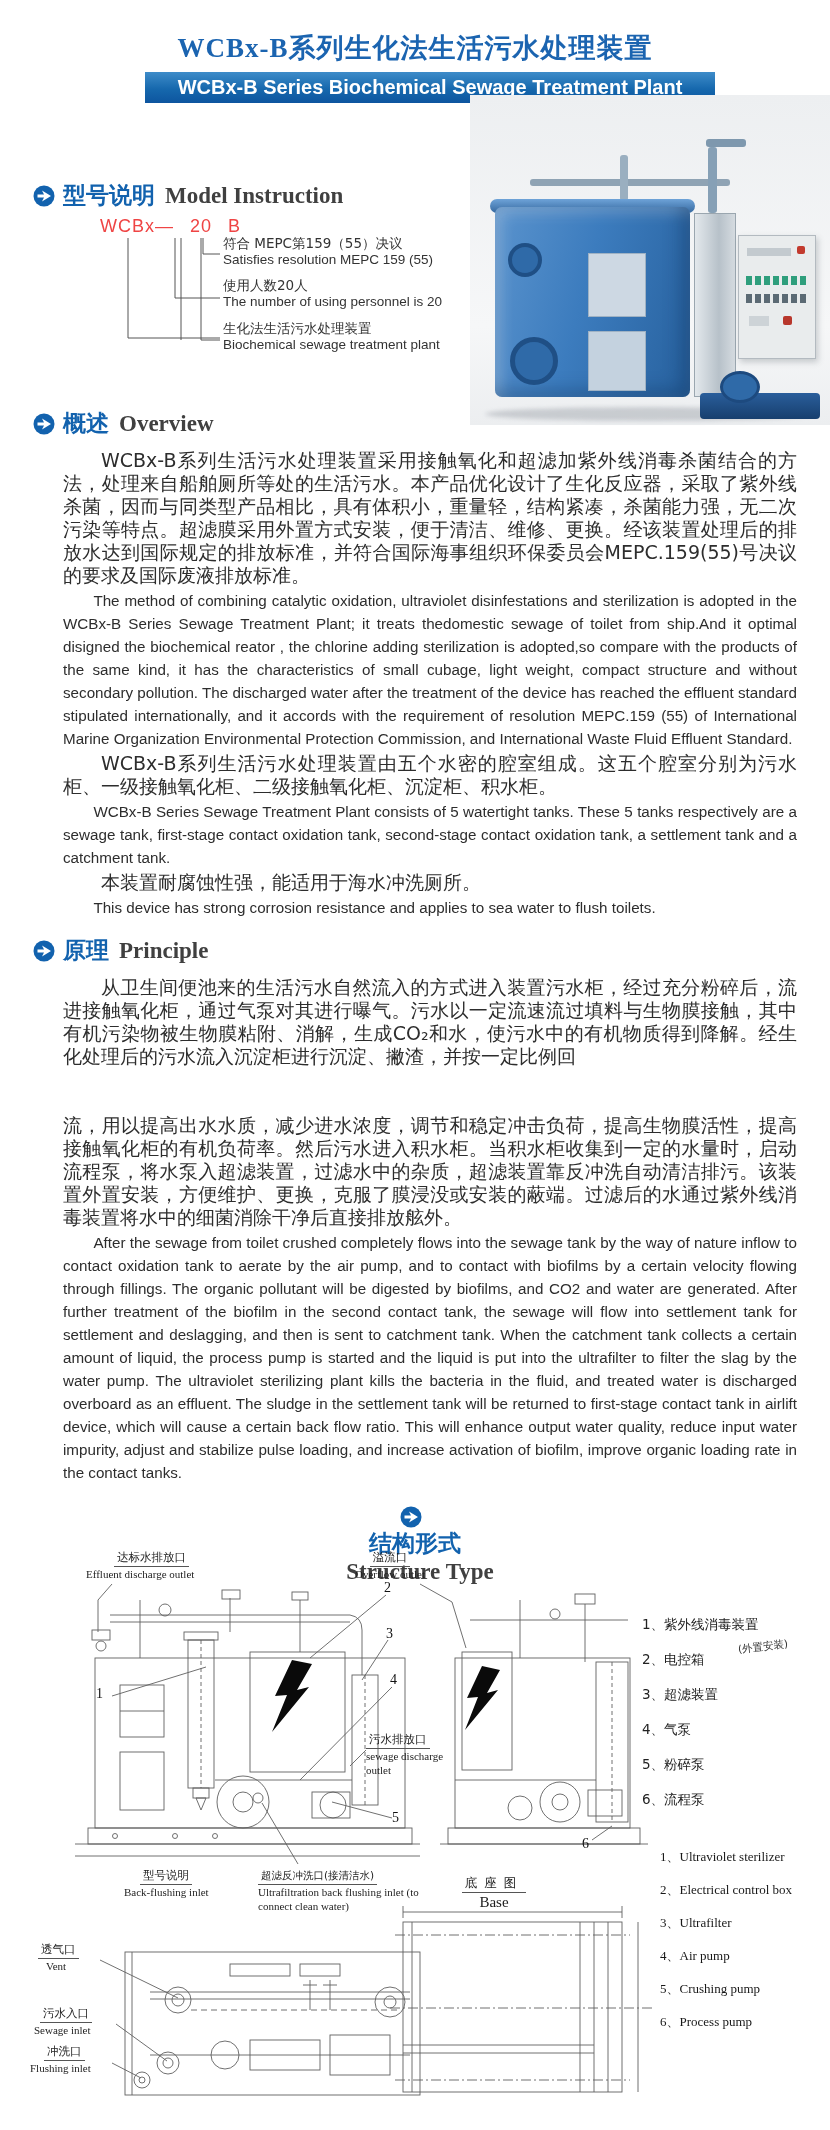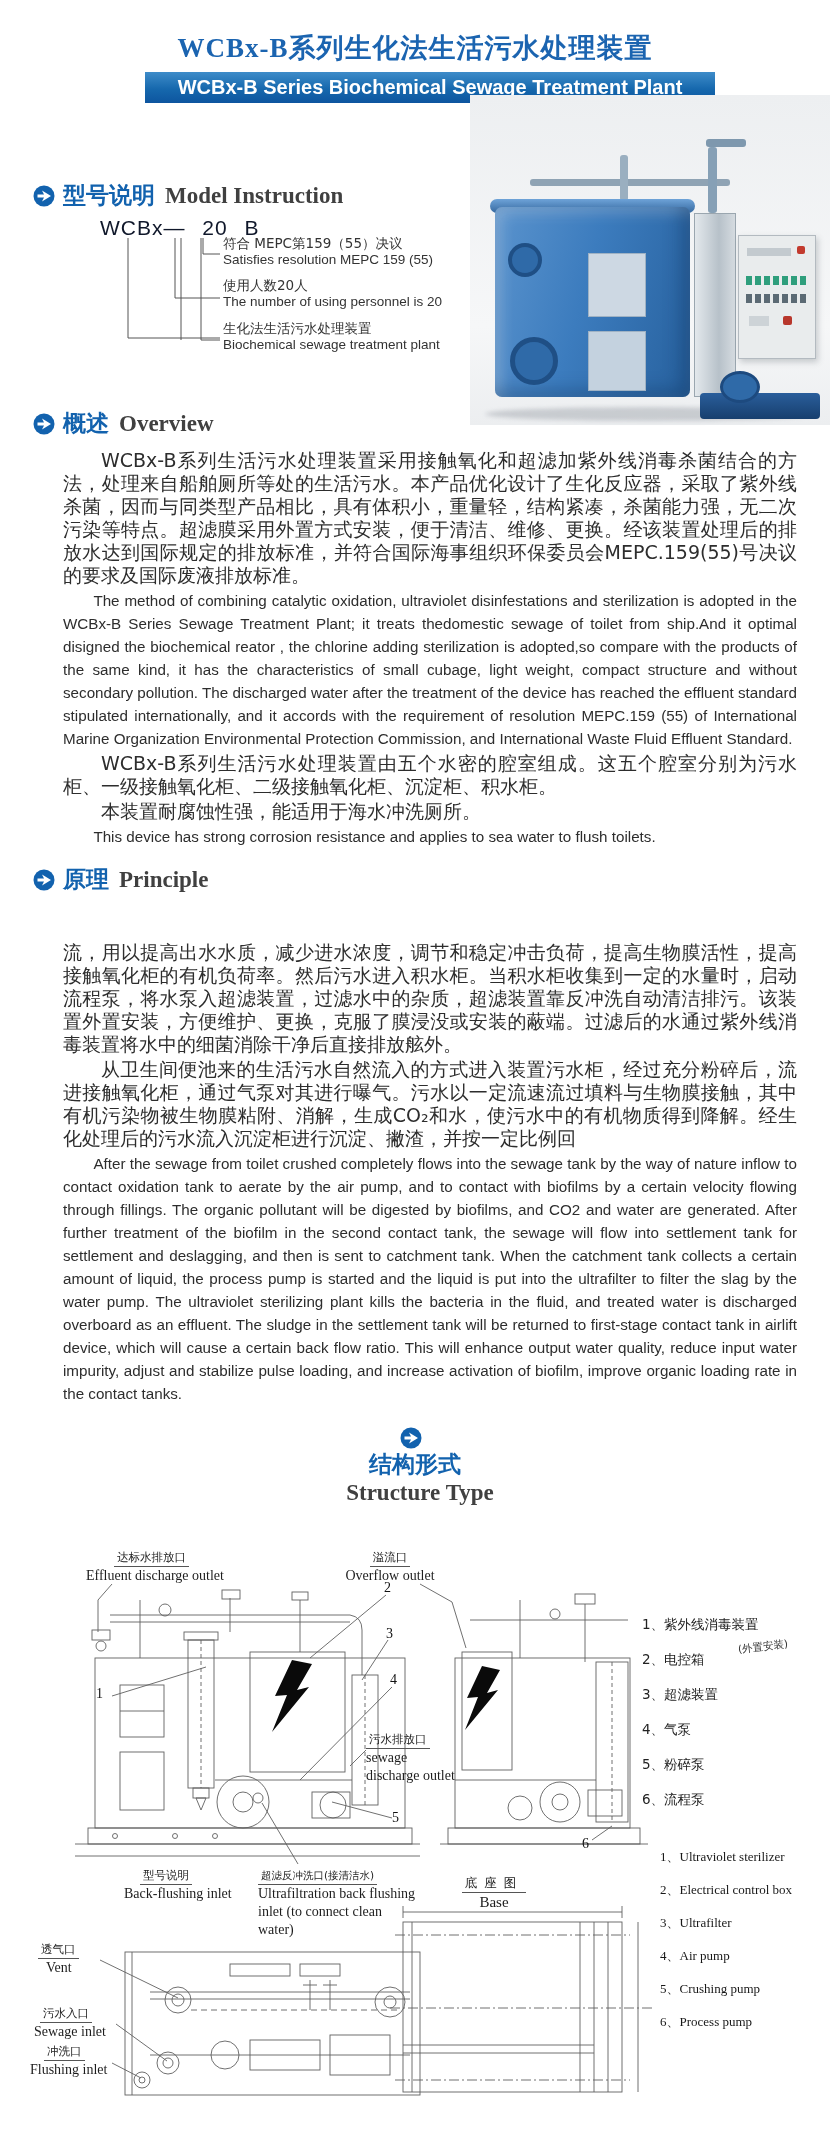--- a/index.html
+++ b/index.html
@@ -18,21 +18,21 @@
   
   .sec-head{display:flex;align-items:center;margin:0 0 10px -30px;}
   .sec-icon{width:22px;height:22px;margin-right:8px;flex:0 0 auto;}
   .h-cn{font-size:23px;font-weight:bold;color:#1262ae;font-family:"DejaVu Sans",sans-serif;}
   .h-en{font-size:23px;font-weight:bold;color:#404040;margin-left:10px;
         font-family:"Liberation Serif",serif;}
 
   
   .model{position:absolute;top:180px;left:63px;width:400px;height:220px;}
   .model .sec-head{margin-left:-30px;}
-  .m-code{position:absolute;top:36px;left:37px;font-size:21px;color:#0f172a;
+  .m-code{position:absolute;top:36px;left:37px;font-size:18px;color:#ef4444;
           font-family:"Liberation Sans",sans-serif;letter-spacing:1px;}
   .m-code b{font-weight:normal;margin-left:10px;}
   .m-svg{position:absolute;top:0;left:0;}
   .m-row{position:absolute;left:160px;width:260px;line-height:1.15;}
   .m-row .cn{font-size:13.5px;color:#333;}
   .m-row .en{font-size:13.5px;color:#333;font-family:"Liberation Sans",sans-serif;}
 
   
   .photo{position:absolute;top:95px;left:470px;width:360px;height:330px;
          background:linear-gradient(180deg,#edeff1 0%,#f6f7f8 70%,#eceef0 100%);}
@@ -80,21 +80,21 @@
   .gap-top{margin-top:46px;}
   .mt16{margin-top:16px;}
   .mt22{margin-top:22px;flex-direction:column;}
 
   
   .diagram{position:absolute;top:1540px;left:0;width:714px;height:590px;}
   .diagram svg{position:absolute;top:0;left:0;}
   .dlabel{position:absolute;line-height:1.3;color:#1d1d1d;}
   .dl-cn{font-size:11.5px;font-family:"DejaVu Sans",sans-serif;display:inline-block;
          border-bottom:1px solid #555;padding:0 3px 1px 3px;}
-  .dl-en{font-size:14px;font-family:"Liberation Serif",serif;}
+  .dl-en{font-size:11px;font-family:"Liberation Serif",serif;}
   .callout{position:absolute;font-size:14px;font-family:"Liberation Serif",serif;color:#111;}
   .legend-cn{position:absolute;left:642px;top:76px;width:180px;}
   .legend-cn .li{font-size:13.5px;margin-bottom:17px;font-family:"DejaVu Sans",sans-serif;color:#222;}
   .legend-note{position:absolute;left:96px;top:24px;font-size:10.5px;transform:rotate(-7deg);
                color:#333;font-family:"DejaVu Sans",sans-serif;}
   .legend-en{position:absolute;left:660px;top:308px;width:170px;}
   .legend-en .li{font-size:13px;margin-bottom:15px;font-family:"Liberation Serif",serif;color:#181818;}
   .base-label .dl-cn{letter-spacing:7px;font-size:12.5px;}
   .base-label .dl-en{font-size:15px;text-align:center;}
 </style>
@@ -177,33 +177,34 @@
       <svg class="sec-icon" viewBox="0 0 22 22">
         <circle cx="11" cy="11" r="10.5" fill="#1262ae"></circle>
         <path d="M4.5 12.5 L11 12.5 L9 16.5 L18 11 L9 5.5 L11 9.5 L4.5 9.5 Z" fill="#ffffff"></path>
       </svg>
       <span class="h-cn">概述</span>
       <span class="h-en">Overview</span>
     </div>
     <p class="p-cn">WCBx-B系列生活污水处理装置采用接触氧化和超滤加紫外线消毒杀菌结合的方法，处理来自船舶厕所等处的生活污水。本产品优化设计了生化反应器，采取了紫外线杀菌，因而与同类型产品相比，具有体积小，重量轻，结构紧凑，杀菌能力强，无二次污染等特点。超滤膜采用外置方式安装，便于清洁、维修、更换。经该装置处理后的排放水达到国际规定的排放标准，并符合国际海事组织环保委员会MEPC.159(55)号决议的要求及国际废液排放标准。</p>
     <p class="p-en">The method of combining catalytic oxidation, ultraviolet disinfestations and sterilization is adopted in the WCBx-B Series Sewage Treatment Plant; it treats thedomestic sewage of toilet from ship.And it optimal disigned the biochemical reator , the chlorine adding sterilization is adopted,so compare with the products of the same kind, it has the characteristics of small cubage, light weight, compact structure and without secondary pollution. The discharged water after the treatment of the device has reached the effluent standard stipulated internationally, and it accords with the requirement of resolution MEPC.159 (55) of International Marine Organization Environmental Protection Commission, and International Waste Fluid Effluent Standard.</p>
     <p class="p-cn">WCBx-B系列生活污水处理装置由五个水密的腔室组成。这五个腔室分别为污水柜、一级接触氧化柜、二级接触氧化柜、沉淀柜、积水柜。</p>
+    <p class="p-en">WCBx-B Series Sewage Treatment Plant consists of 5 watertight tanks. These 5 tanks respectively are a sewage tank, first-stage contact oxidation tank, second-stage contact oxidation tank, a settlement tank and a catchment tank.</p>
     <p class="p-cn">本装置耐腐蚀性强，能适用于海水冲洗厕所。</p>
     <p class="p-en">This device has strong corrosion resistance and applies to sea water to flush toilets.</p>
 
     <div class="sec-head mt16">
       <svg class="sec-icon" viewBox="0 0 22 22">
         <circle cx="11" cy="11" r="10.5" fill="#1262ae"></circle>
         <path d="M4.5 12.5 L11 12.5 L9 16.5 L18 11 L9 5.5 L11 9.5 L4.5 9.5 Z" fill="#ffffff"></path>
       </svg>
       <span class="h-cn">原理</span>
       <span class="h-en">Principle</span>
     </div>
+    <p class="p-cn">从卫生间便池来的生活污水自然流入的方式进入装置污水柜，经过充分粉碎后，流进接触氧化柜，通过气泵对其进行曝气。污水以一定流速流过填料与生物膜接触，其中有机污染物被生物膜粘附、消解，生成CO₂和水，使污水中的有机物质得到降解。经生化处理后的污水流入沉淀柜进行沉淀、撇渣，并按一定比例回</p>
     <p class="p-cn no-indent gap-top">流，用以提高出水水质，减少进水浓度，调节和稳定冲击负荷，提高生物膜活性，提高接触氧化柜的有机负荷率。然后污水进入积水柜。当积水柜收集到一定的水量时，启动流程泵，将水泵入超滤装置，过滤水中的杂质，超滤装置靠反冲洗自动清洁排污。该装置外置安装，方便维护、更换，克服了膜浸没或安装的蔽端。过滤后的水通过紫外线消毒装置将水中的细菌消除干净后直接排放舷外。</p>
-    <p class="p-cn">从卫生间便池来的生活污水自然流入的方式进入装置污水柜，经过充分粉碎后，流进接触氧化柜，通过气泵对其进行曝气。污水以一定流速流过填料与生物膜接触，其中有机污染物被生物膜粘附、消解，生成CO₂和水，使污水中的有机物质得到降解。经生化处理后的污水流入沉淀柜进行沉淀、撇渣，并按一定比例回</p>
     <p class="p-en">After the sewage from toilet crushed completely flows into the sewage tank by the way of nature inflow to contact oxidation tank to aerate by the air pump, and to contact with biofilms by a certain velocity flowing through fillings. The organic pollutant will be digested by biofilms, and CO2 and water are generated. After further treatment of the biofilm in the second contact tank, the sewage will flow into settlement tank for settlement and deslagging, and then is sent to catchment tank. When the catchment tank collects a certain amount of liquid, the process pump is started and the liquid is put into the ultrafilter to filter the slag by the water pump. The ultraviolet sterilizing plant kills the bacteria in the fluid, and treated water is discharged overboard as an effluent. The sludge in the settlement tank will be returned to first-stage contact tank in airlift device, which will cause a certain back flow ratio. This will enhance output water quality, reduce input water impurity, adjust and stabilize pulse loading, and increase activation of biofilm, improve organic loading rate in the contact tanks.</p>
 
     <div class="sec-head mt22">
       <svg class="sec-icon" viewBox="0 0 22 22">
         <circle cx="11" cy="11" r="10.5" fill="#1262ae"></circle>
         <path d="M4.5 12.5 L11 12.5 L9 16.5 L18 11 L9 5.5 L11 9.5 L4.5 9.5 Z" fill="#ffffff"></path>
       </svg>
       <span class="h-cn">结构形式</span>
       <span class="h-en">Structure Type</span>
     </div>

